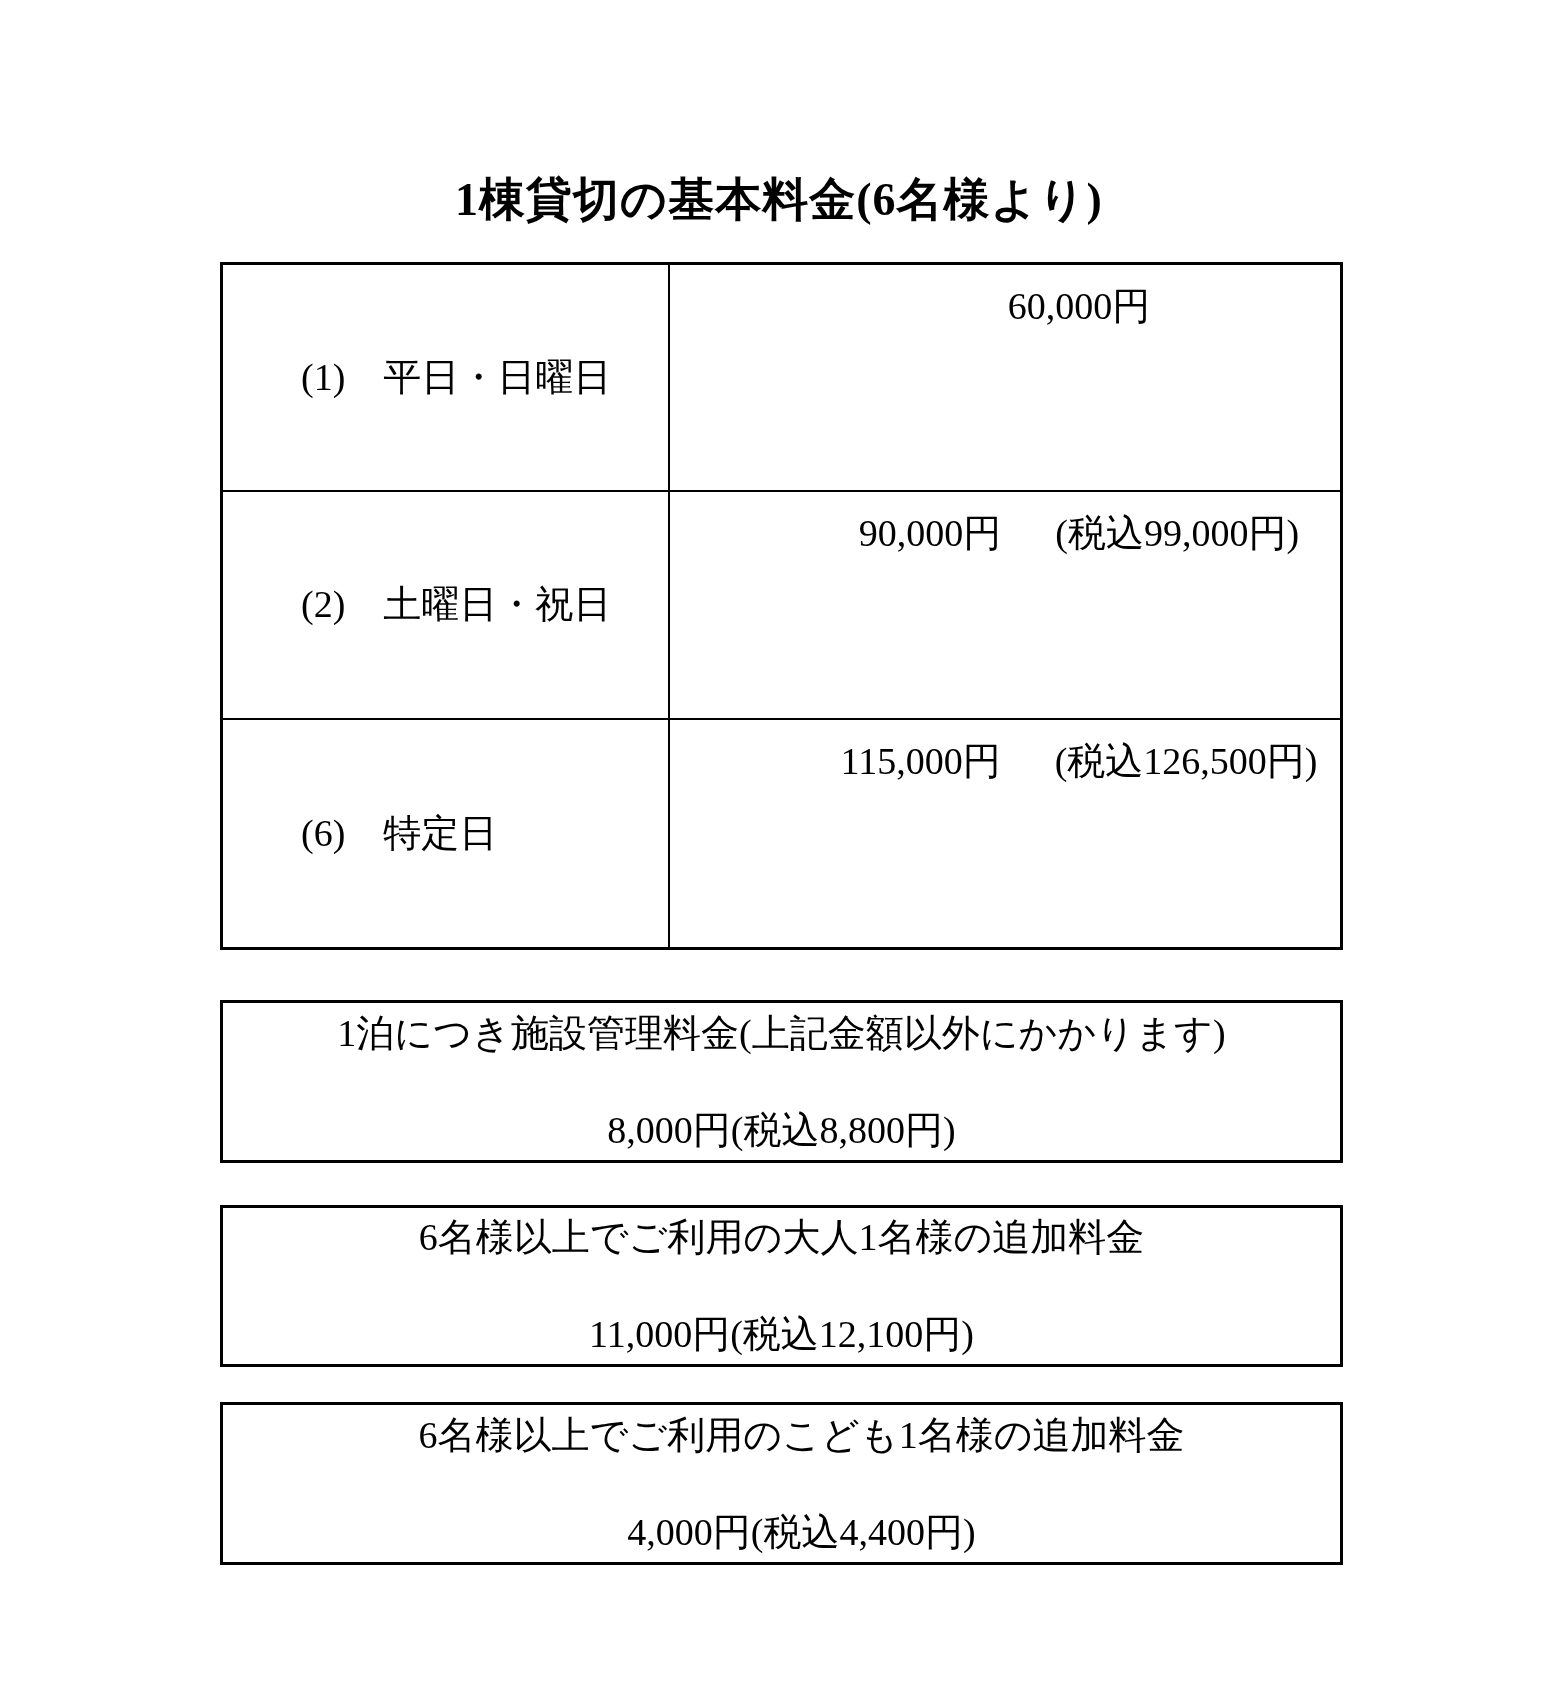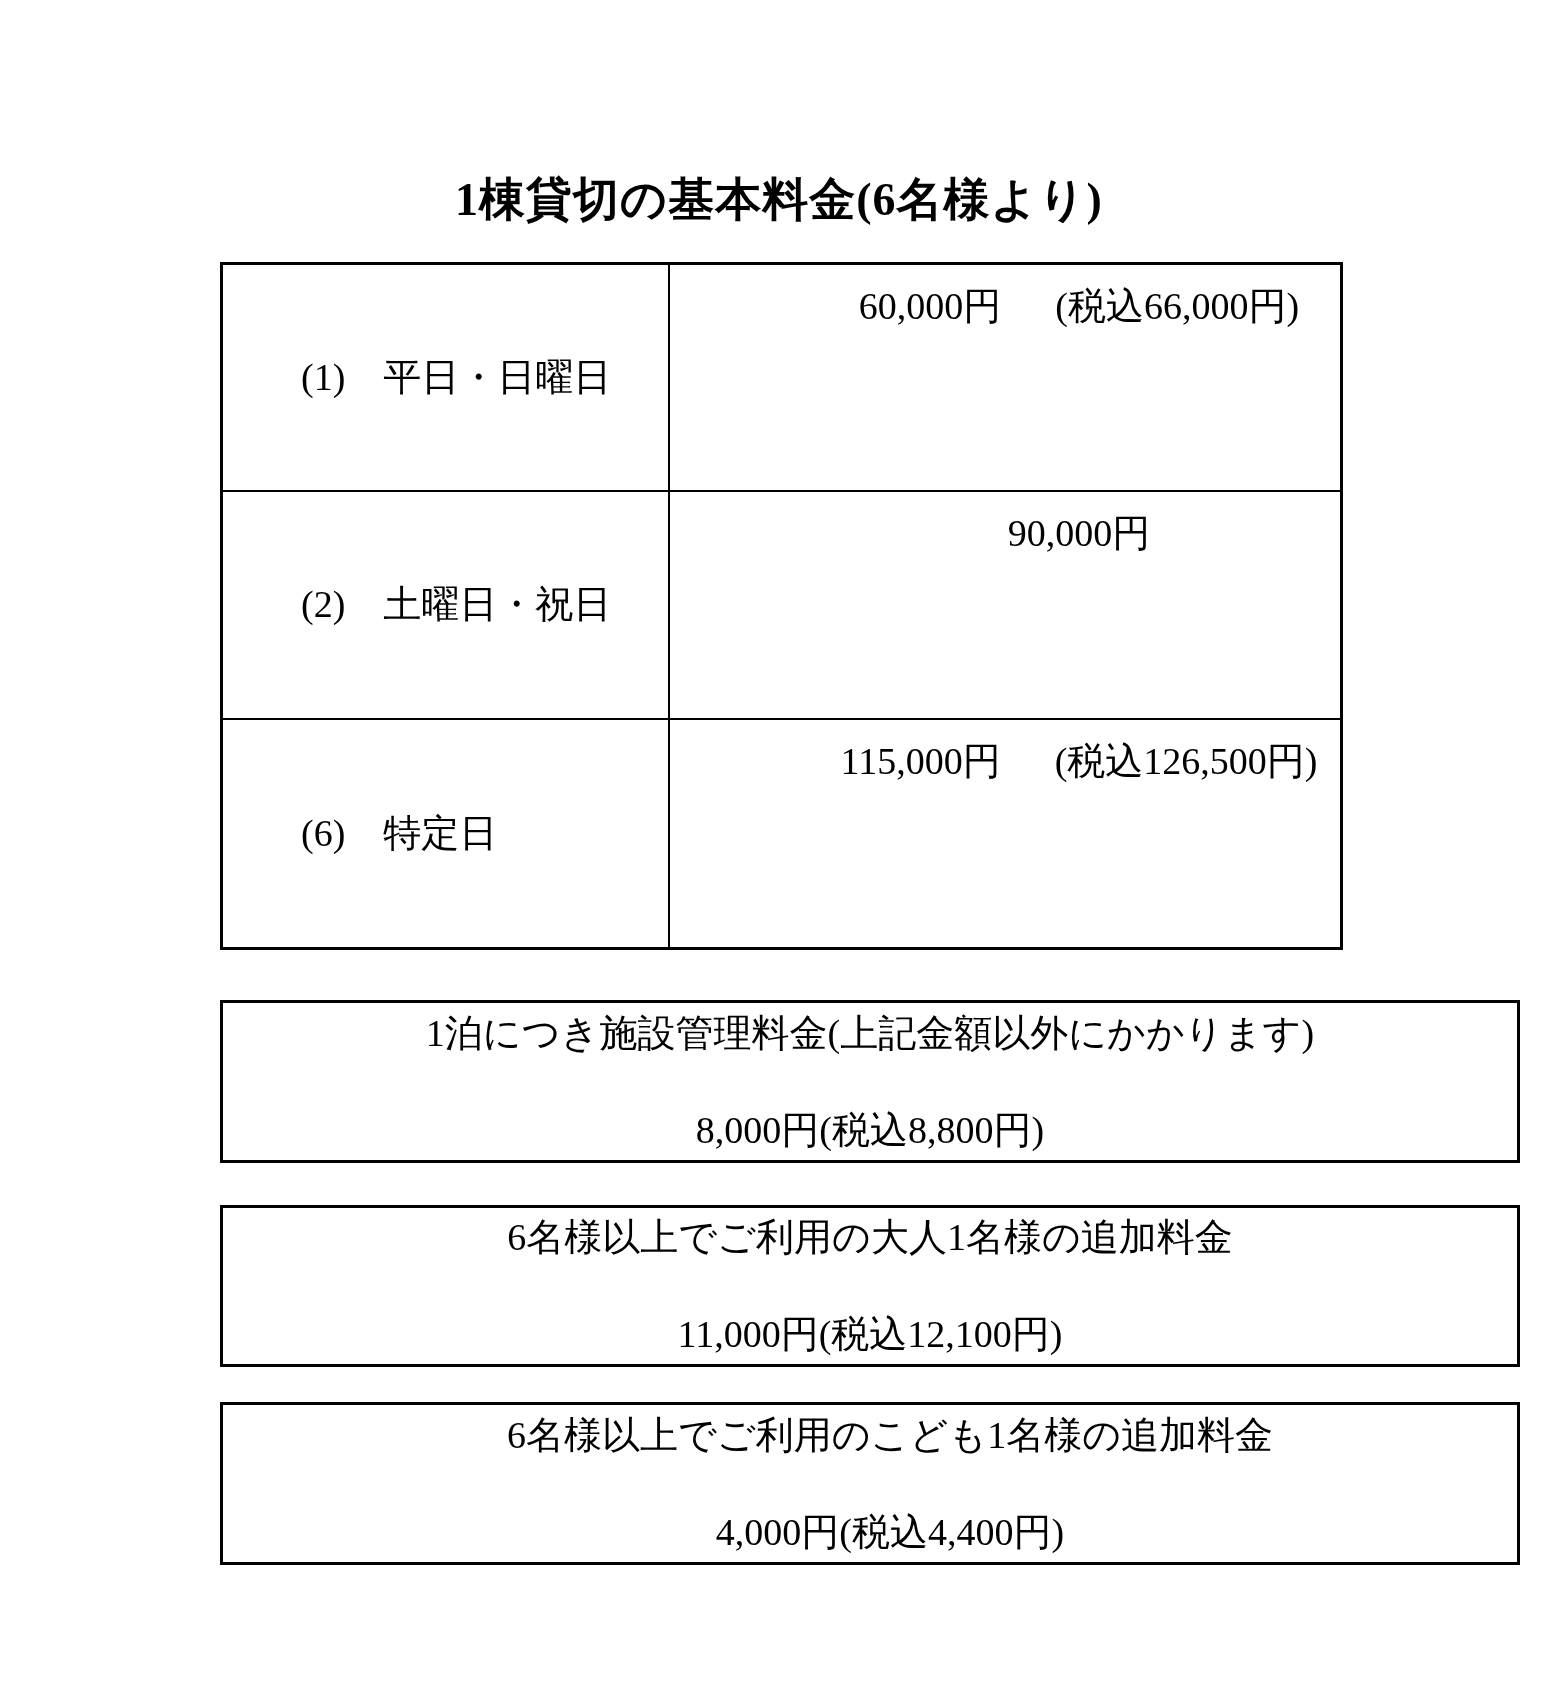--- a/index.html
+++ b/index.html
@@ -56,21 +56,21 @@
     justify-content:center;
     padding-left:148px;
     padding-top:16px;
     gap:54px;
     font-size:38px;
     white-space:nowrap;
   }
   .note-box{
     position:absolute;
     left:220px;
-    width:1300px;
+    width:1123px;
     box-sizing:border-box;
     border:3px solid #000;
     display:flex;
     flex-direction:column;
     justify-content:center;
     align-items:center;
     gap:46px;
     font-size:38px;
     text-align:center;
     white-space:nowrap;
@@ -85,28 +85,28 @@
 <div class="page">
 
   <div class="title">1棟貸切の基本料金(6名様より)</div>
 
   <div class="rate-table">
 
     <div class="rate-row">
       <div class="cell-label">(1)　平日・日曜日</div>
       <div class="cell-price">
         <span>60,000円</span>
-        <span>(税込66,000円)</span>
       </div>
     </div>
 
     <div class="rate-row">
       <div class="cell-label">(2)　土曜日・祝日</div>
       <div class="cell-price">
         <span>90,000円</span>
+        <span>(税込99,000円)</span>
       </div>
     </div>
 
     <div class="rate-row">
       <div class="cell-label">(6)　特定日</div>
       <div class="cell-price">
         <span>115,000円</span>
         <span>(税込126,500円)</span>
       </div>
     </div>

